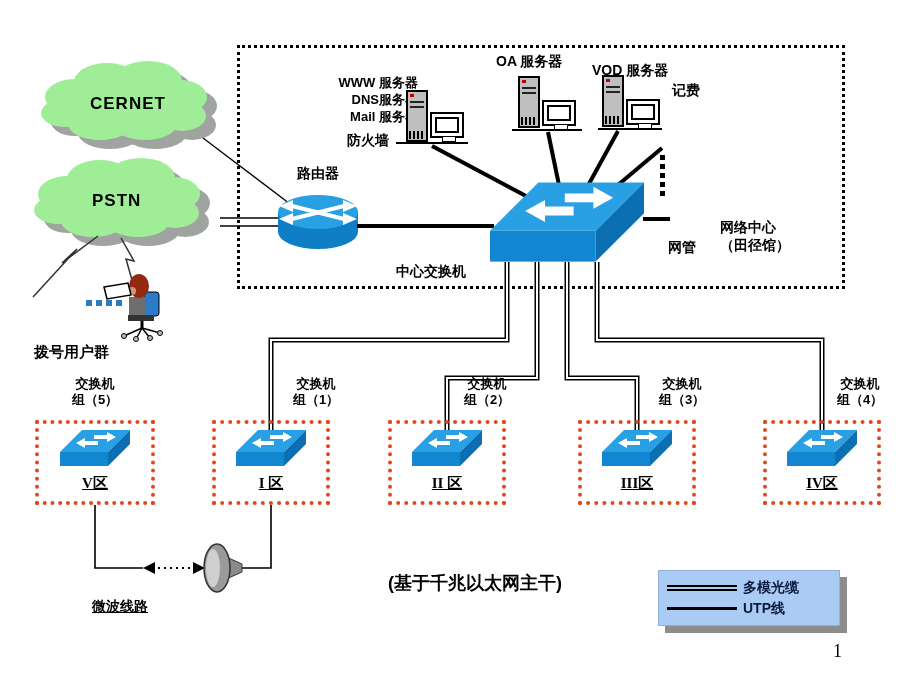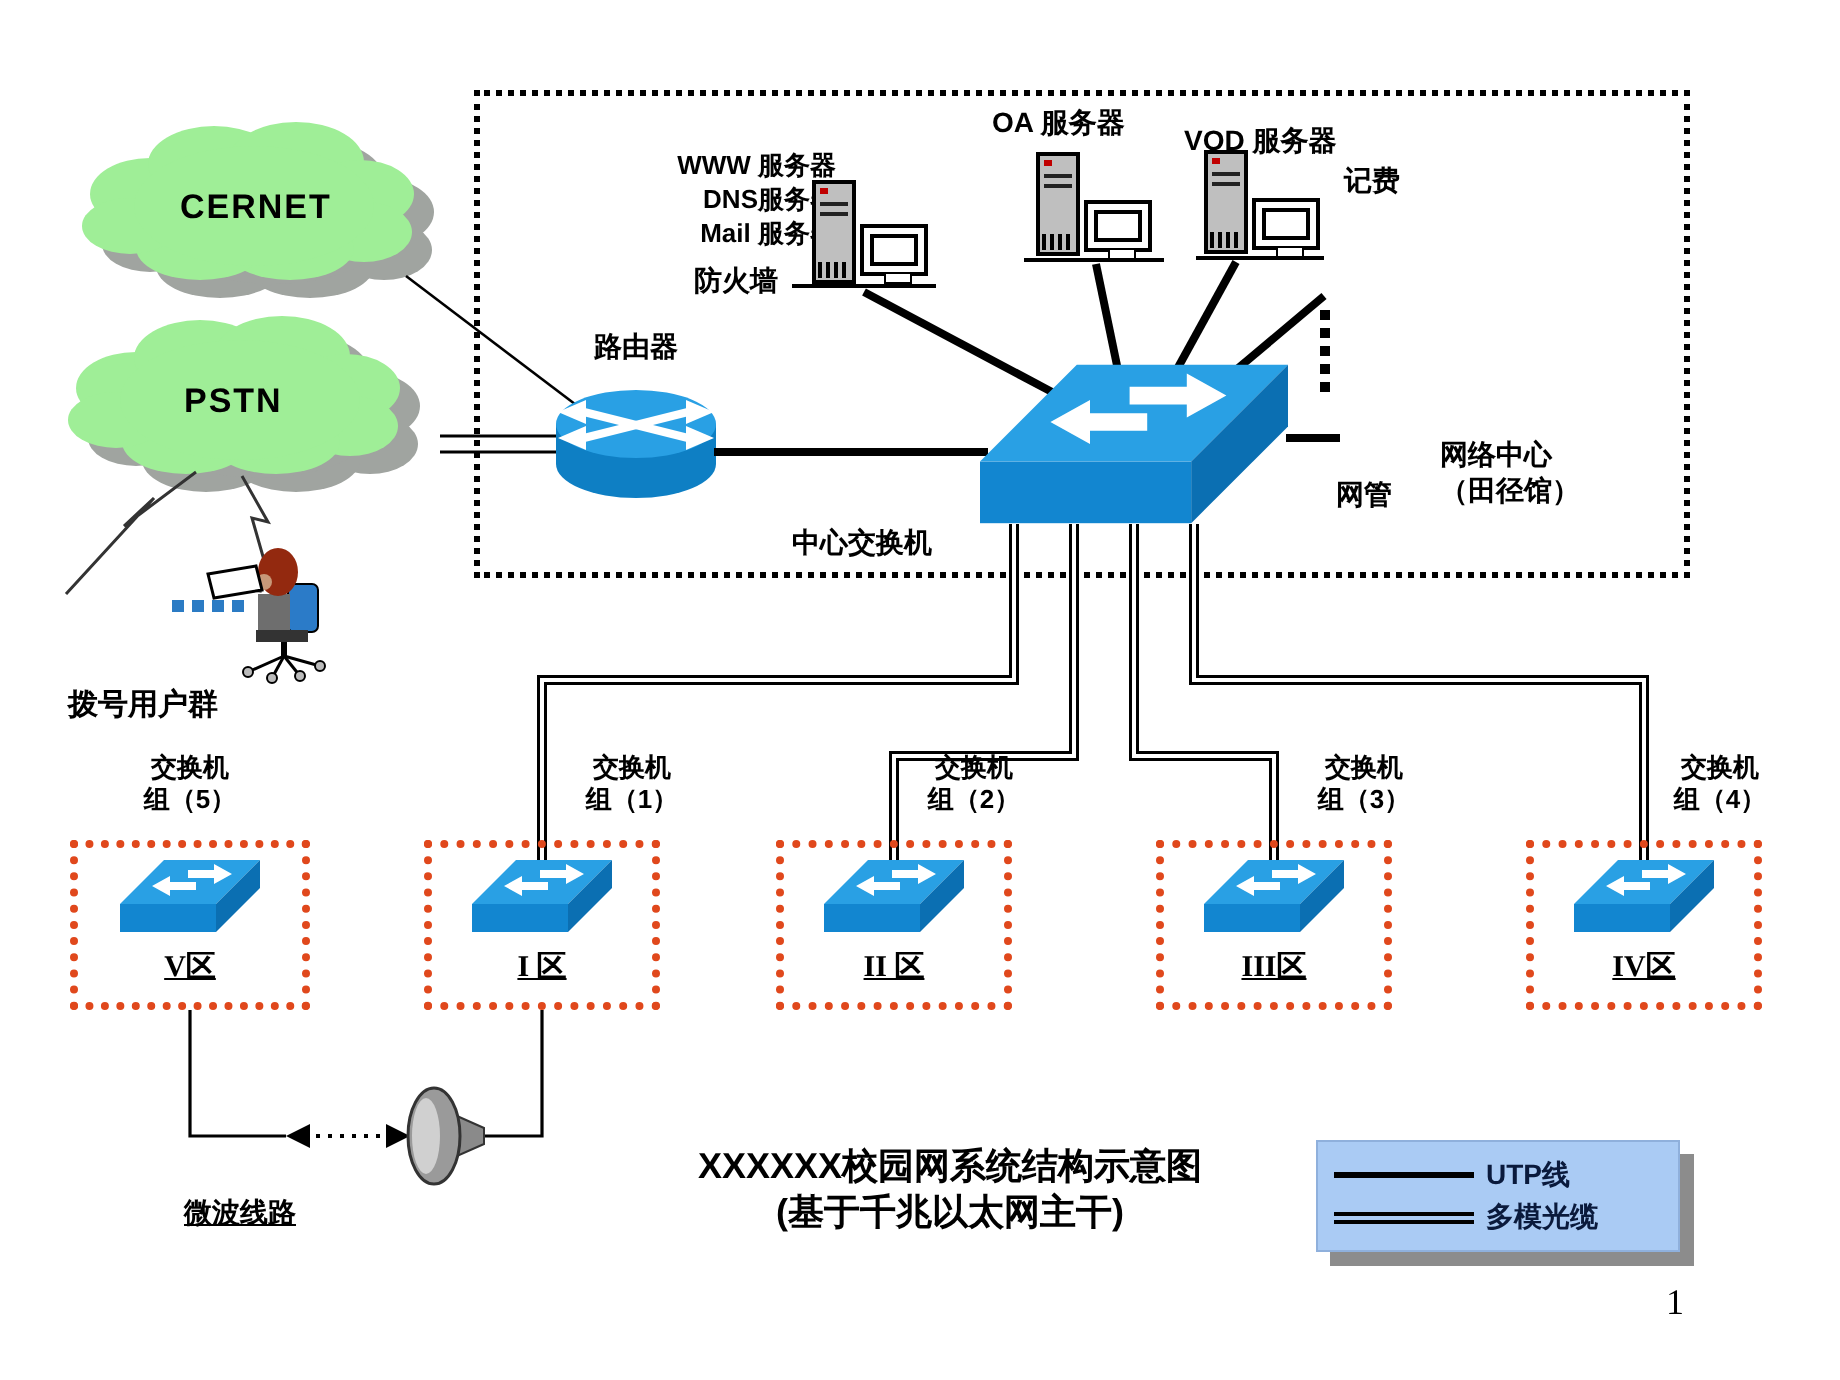--- a/index.html
+++ b/index.html
@@ -280,29 +280,28 @@
 
   <div class="lbl zone-lbl" style="left:35px;width:120px;">V区</div>
   <div class="lbl zone-lbl" style="left:212px;width:118px;">I 区</div>
   <div class="lbl zone-lbl" style="left:388px;width:118px;">II 区</div>
   <div class="lbl zone-lbl" style="left:578px;width:118px;">III区</div>
   <div class="lbl zone-lbl" style="left:763px;width:118px;">IV区</div>
 
   <div class="lbl md" style="left:92px;top:597px;text-decoration:underline;">微波线路</div>
 
   <div class="lbl title-blk">
-    <div>XXXXXX校园网系统结构示意图</div>
     <div>(基于千兆以太网主干)</div>
   </div>
 
   <div class="legend">
+    <div class="legend-row">
+      <div class="dline"></div>
+      <span>多模光缆</span>
+    </div>
     <div class="legend-row">
       <div class="sline"></div>
       <span>UTP线</span>
     </div>
-    <div class="legend-row">
-      <div class="dline"></div>
-      <span>多模光缆</span>
-    </div>
   </div>
 
   <div class="pageno">1</div>
 </div>
 
 </body></html>

